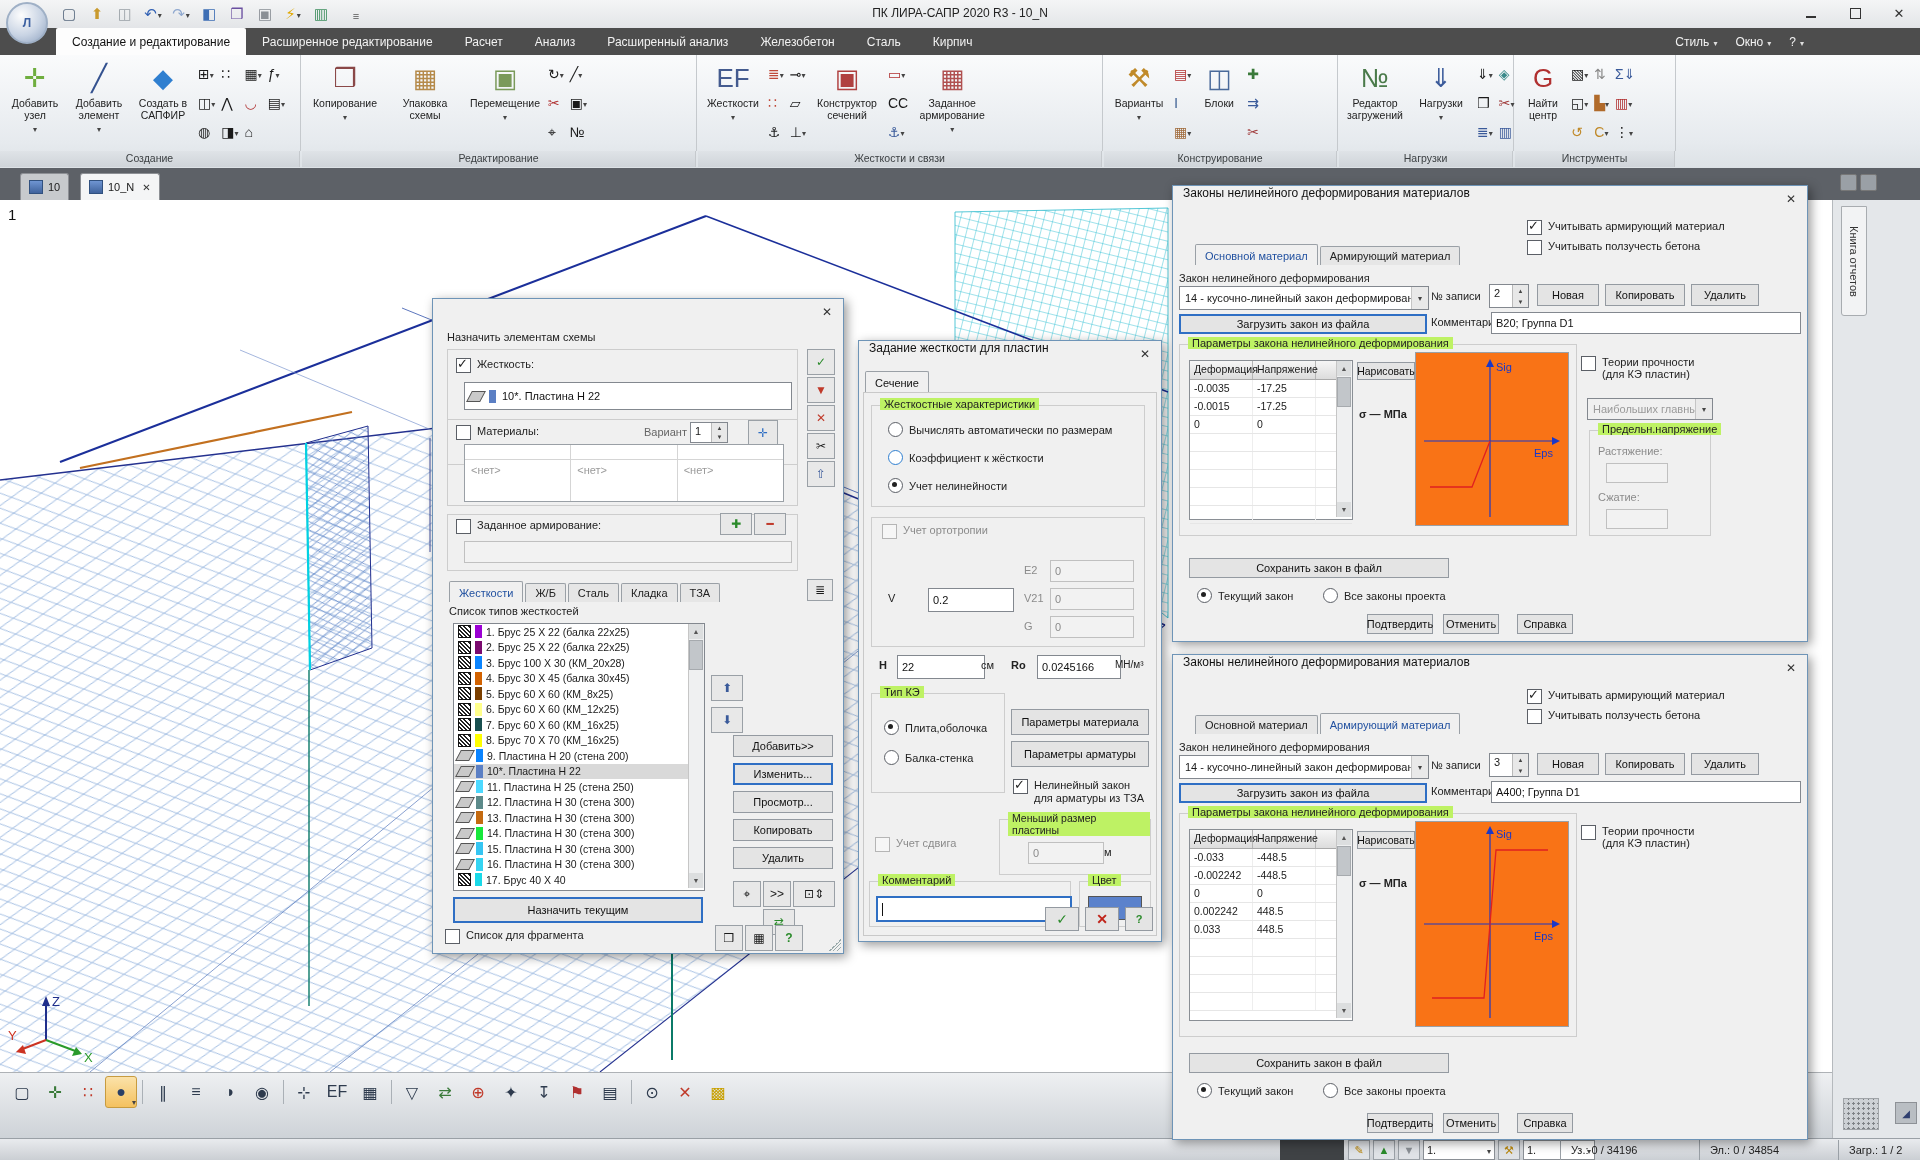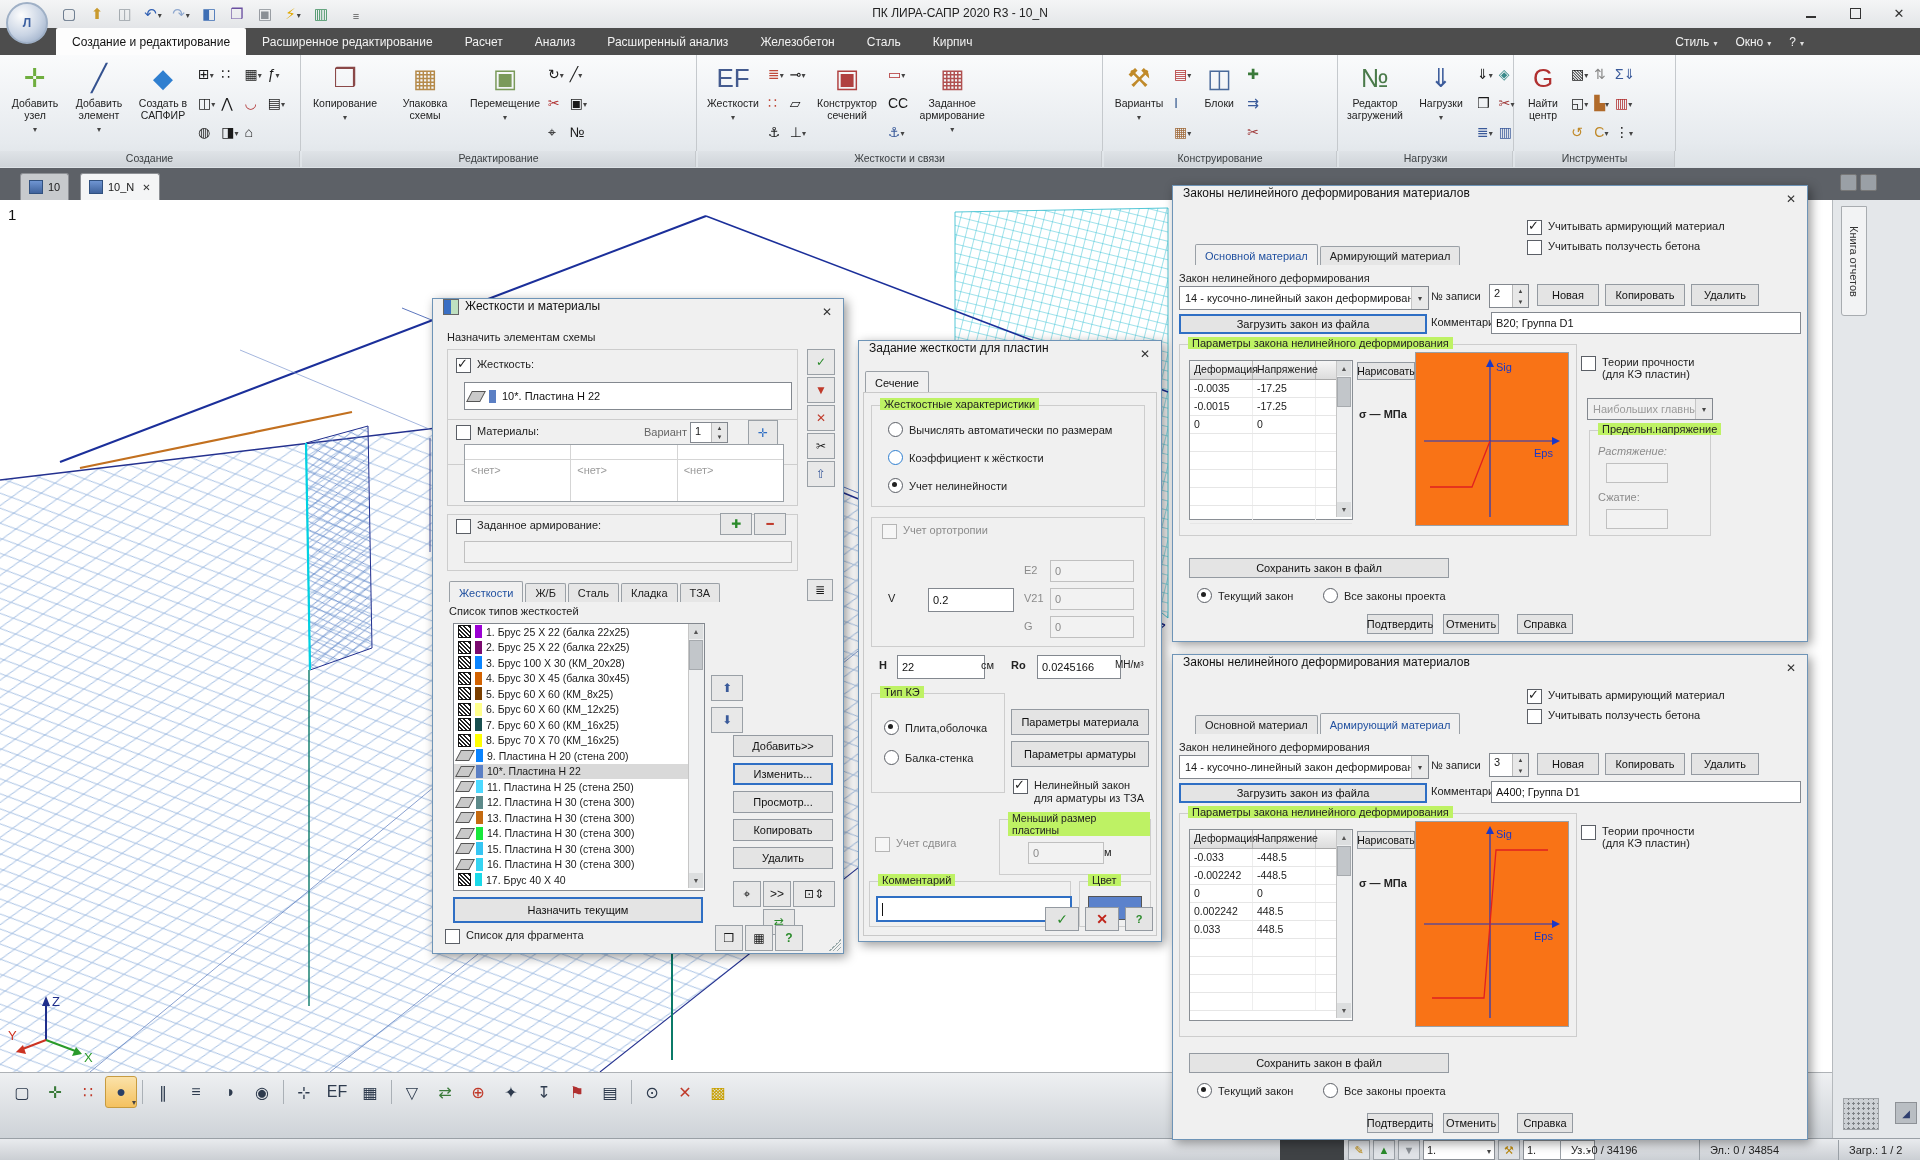--- a/index.html
+++ b/index.html
@@ -637,24 +637,20 @@
     <span class="corner1">1</span>
   </div>
 
   <div class="sidepanel">
     <div class="vtab">Книга отчетов</div>
     <div class="grip"></div>
     <div class="gripbtn">◢</div>
   </div>
 
   <div class="dlg" style="left:432px;top:298px;width:410px;height:654px;">
-    <div class="dlg-title">
-      <span class="dico"></span>
-      <span>Жесткости и материалы</span>
-    </div>
     <div class="dlg-close"></div>
     <span class="lbl" style="left:14px;top:32px;">Назначить элементам схемы</span>
 
     <div class="gb" style="left:14px;top:50px;width:349px;height:114px;">
       <div class="cbx" style="left:8px;top:8px;">
           <span class="bx on"></span>
           <span>Жесткость:</span>
         </div>
       <div class="fld" style="left:16px;top:32px;width:318px;height:26px;gap:6px;">
         <span class="ic-plate"></span>
@@ -1100,21 +1096,21 @@
     <div class="cbx" style="left:408px;top:170px;width:214px;">
       <span class="bx"></span>
         <span><span>Теории прочности</span><br><span>(для КЭ пластин)</span></span>
     </div>
     <div class="combo dis" style="left:414px;top:212px;width:124px;height:20px;">
         <span class="cv">Наибольших главных</span>
         <span class="dd"></span>
       </div>
     <div class="gb" style="left:416px;top:244px;width:120px;height:104px;">
       <span class="cap">Предельн.напряжение</span>
-      <span class="lbl dis" style="left:8px;top:14px;font-style:italic;">Растяжение:</span>
+      <span class="lbl dis" style="left:8px;top:14px;">Растяжение:</span>
       <div class="fld dis" style="left:16px;top:32px;width:52px;height:18px;"></div>
       <span class="lbl dis" style="left:8px;top:60px;">Сжатие:</span>
       <div class="fld dis" style="left:16px;top:78px;width:52px;height:18px;"></div>
     </div>
     <button class="btn" style="left:16px;top:372px;width:260px;height:20px;">
         <span>Сохранить закон в файл</span>
       </button>
     <div class="rdo" style="left:24px;top:402px;">
         <span class="ci on"></span>
         <span>Текущий закон</span>

